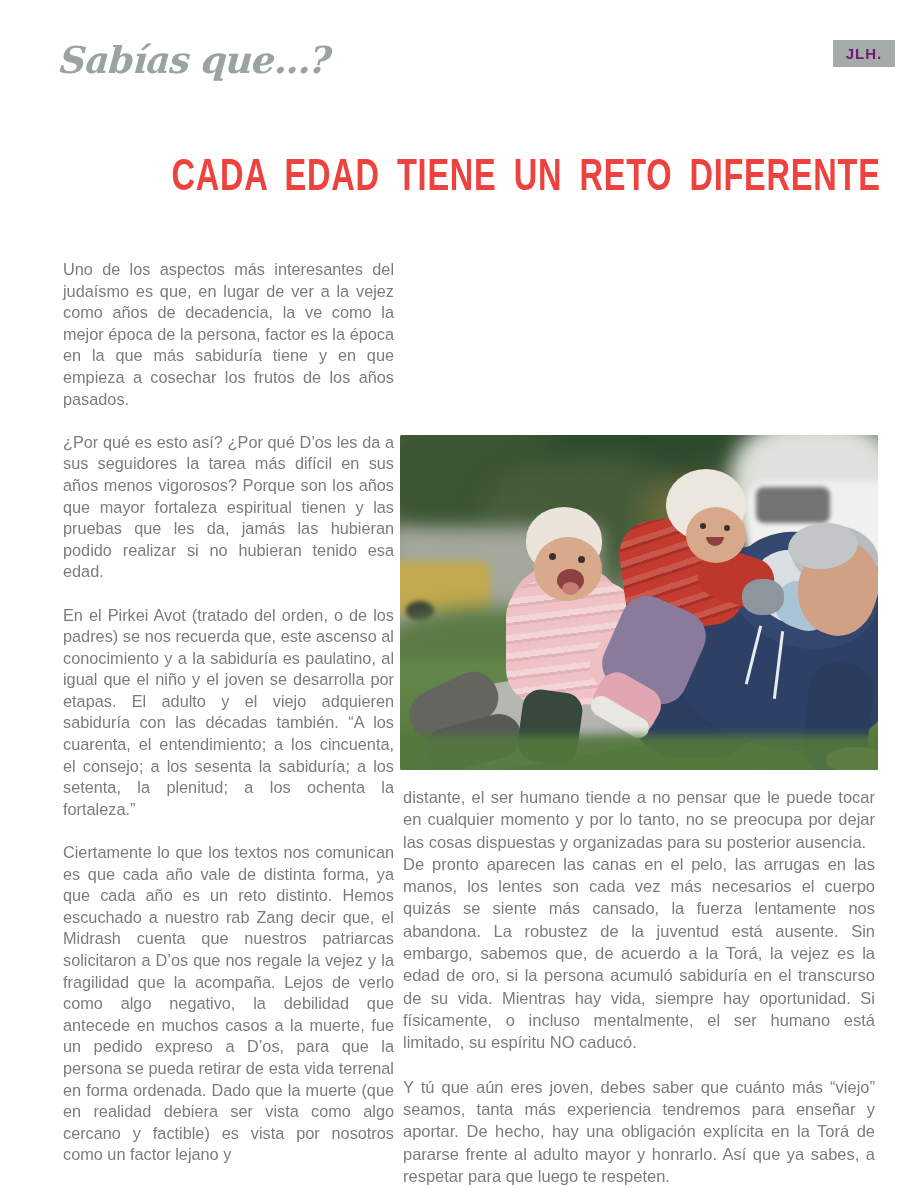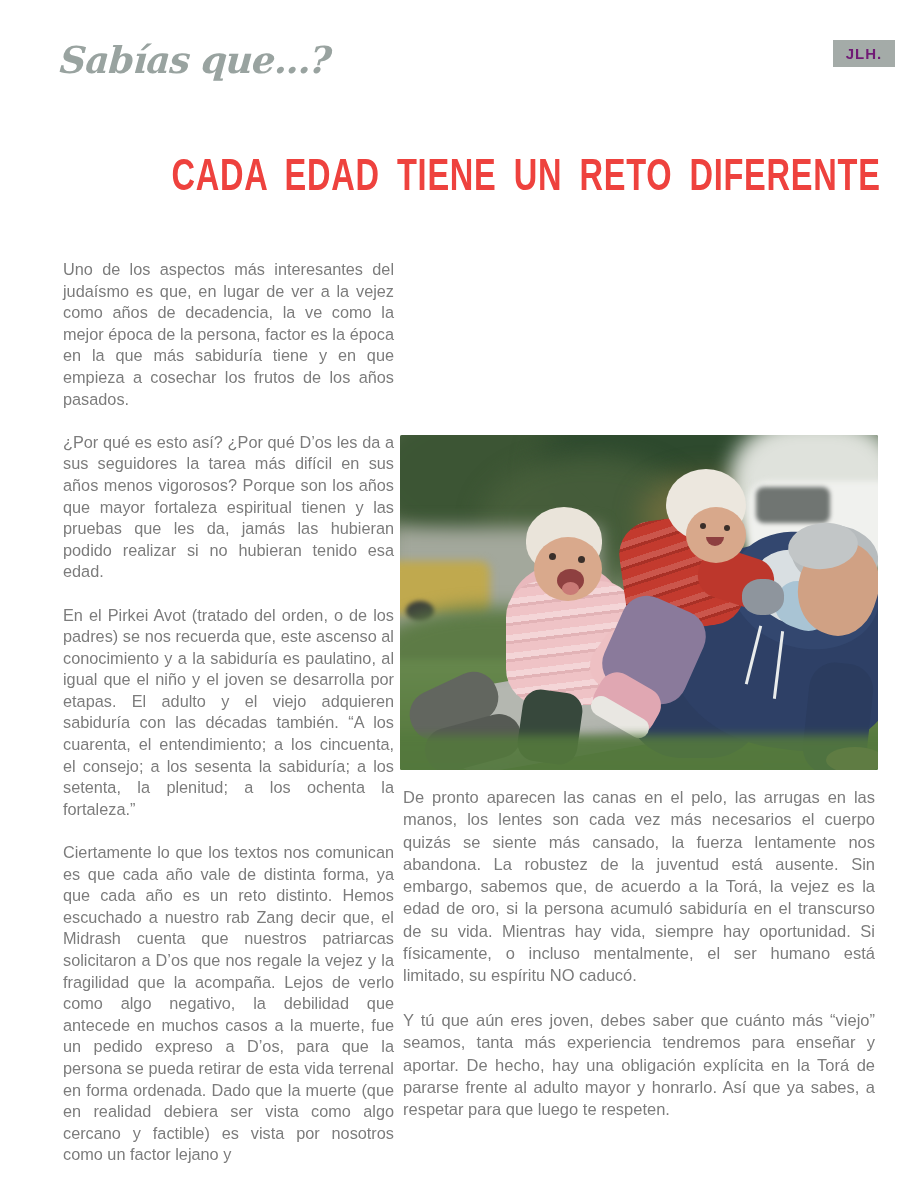--- a/index.html
+++ b/index.html
@@ -192,18 +192,19 @@
     <div class="k2-glove"></div>
     <div class="k2-hat"></div>
     <div class="k2-face"></div>
     <div class="k2-eye-l"></div>
     <div class="k2-eye-r"></div>
     <div class="k2-mouth"></div>
     <div class="grass-front"></div>
   </div>
 
   <div class="col-right">
+    <p>distante, el ser humano tiende a no pensar que le puede tocar en cualquier momento y por lo tanto, no se preocupa por dejar las cosas dispuestas y organizadas para su posterior ausencia.</p>
     <p>De pronto aparecen las canas en el pelo, las arrugas en las manos, los lentes son cada vez más necesarios  el cuerpo quizás se siente más cansado, la fuerza lentamente nos abandona. La robustez de la juventud está ausente. Sin embargo, sabemos que, de acuerdo a la Torá, la vejez es la edad de oro, si la persona acumuló sabiduría en el transcurso de su vida. Mientras hay vida, siempre hay oportunidad. Si físicamente, o incluso mentalmente, el ser humano está limitado, su espíritu NO caducó.</p>
     <p class="spaced">Y tú que aún eres joven, debes saber que cuánto más “viejo” seamos, tanta más experiencia tendremos para enseñar y aportar. De hecho, hay una obligación explícita en la Torá de pararse frente al adulto mayor y honrarlo. Así que ya sabes, a respetar para que luego te respeten.</p>
   </div>
 
 
 </div>
 
 </body></html>

